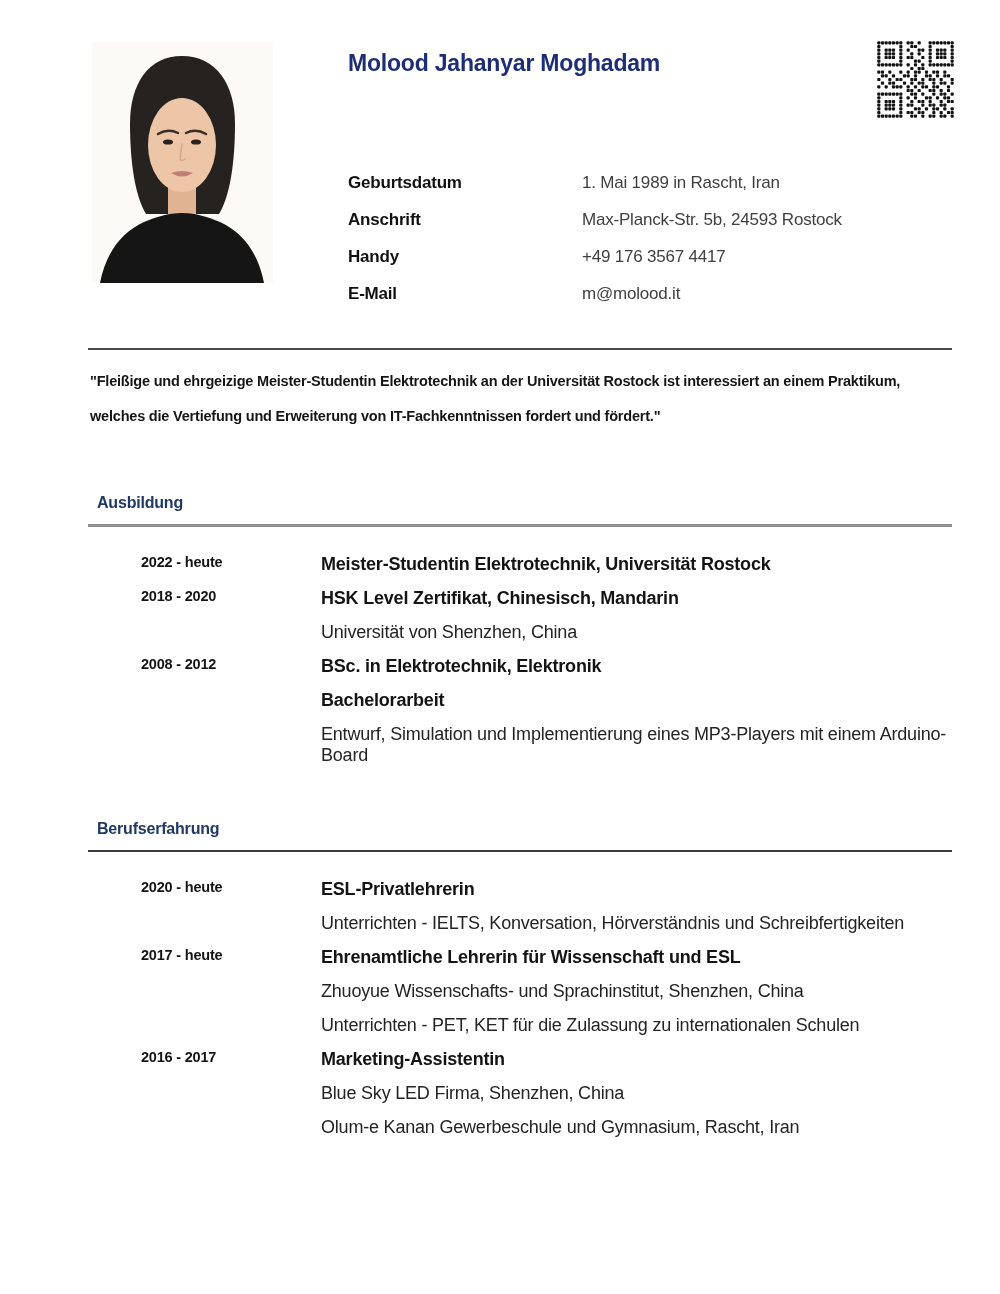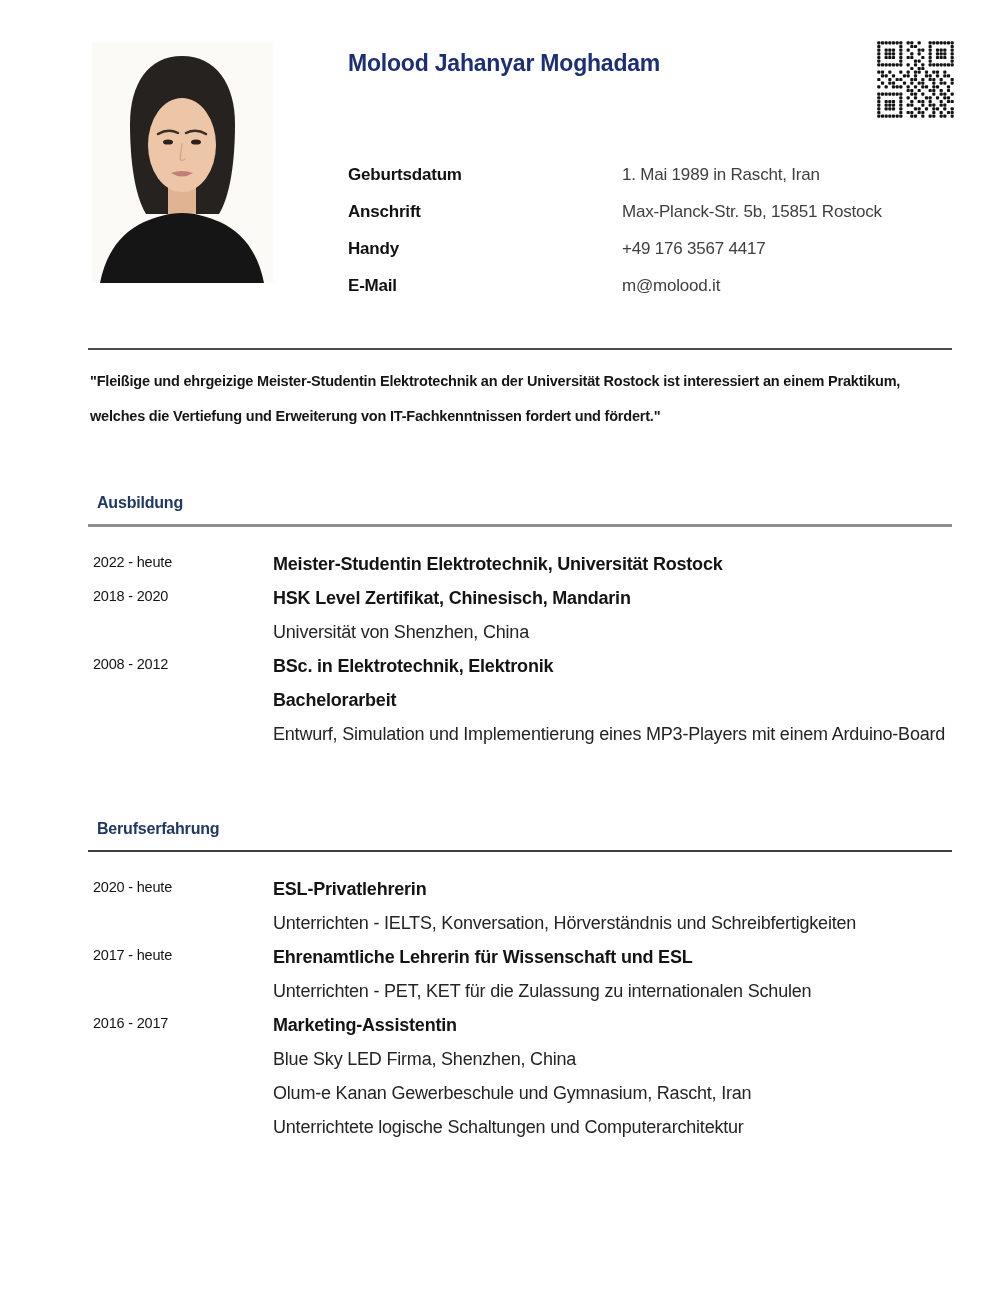--- a/index.html
+++ b/index.html
@@ -12,21 +12,21 @@
   
   .photo { position:absolute; left:92px; top:42px; width:181px; height:241px; }
   .photo svg { display:block; width:100%; height:100%; }
   .name {
     position:absolute; left:348px; top:50px; font-size:23px; line-height:26px;
     font-weight:bold; color:#1c2e75;
   }
   .qr { position:absolute; left:877px; top:41px; width:77px; height:77px; }
   .qr svg { display:block; width:100%; height:100%; fill:#131313; }
   .details { position:absolute; left:348px; top:156px; }
-  .drow { display:flex; height:37px; align-items:center;gap:40px; }
+  .drow { display:flex; height:37px; align-items:flex-end; }
   .dlabel { width:234px; font-weight:bold; font-size:17px; color:#111; }
   .dvalue { font-size:17px; color:#404040; }
   
   .sec { position:absolute; left:88px; width:864px; }
   #sec-offer { top:338px; }
   #sec-edu   { top:492px; }
   #sec-exp   { top:818px; }
   .sec-head {
     color:#1f3864; font-weight:bold; font-size:16px; line-height:22px;
     padding-left:9px;
@@ -35,21 +35,21 @@
   #sec-offer .rule { border-top:2px solid #4a4a4a; }
   #sec-edu   .rule { border-top:3px solid #8f8f8f; }
   #sec-exp   .rule { border-top:2px solid #3f3f3f; }
   .quote {
     font-weight:bold; font-size:14.5px; line-height:22px; height:35px;
     padding-left:2px; color:#161616;
   }
   .quote.first { margin-top:20px; }
   .rows { margin-top:27px; }
   .row { display:flex; height:34px; align-items:flex-start; }
-  .date { width:185px; flex:0 0 185px; padding-left:5px; font-weight:normal; font-size:14.5px; color:#141414; }
+  .date { width:185px; flex:0 0 185px; padding-left:5px; font-weight:bold; font-size:14.5px; color:#141414;margin-left:48px; }
   .txt { font-size:18px; color:#242424; }
   .txt.b { font-weight:bold; color:#141414; }
 </style>
 </head>
 <body>
 
 <div class="page">
 
   <div class="photo">
     <svg viewBox="0 0 181 241" xmlns="http://www.w3.org/2000/svg">
@@ -309,21 +309,21 @@
       </svg>
   </div>
 
   <div class="details">
     <div class="drow">
       <span class="dlabel">Geburtsdatum</span>
       <span class="dvalue">1. Mai 1989 in Rascht, Iran</span>
     </div>
     <div class="drow">
       <span class="dlabel">Anschrift</span>
-      <span class="dvalue">Max-Planck-Str. 5b, 15851 Rostock</span>
+      <span class="dvalue">Max-Planck-Str. 5b, 24593 Rostock</span>
     </div>
     <div class="drow">
       <span class="dlabel">Handy</span>
       <span class="dvalue">+49 176 3567 4417</span>
     </div>
     <div class="drow">
       <span class="dlabel">E-Mail</span>
       <span class="dvalue">m@molood.it</span>
     </div>
   </div>
@@ -376,34 +376,34 @@
       <div class="row">
         <span class="date"></span>
         <span class="txt">Unterrichten - IELTS, Konversation, Hörverständnis und Schreibfertigkeiten</span>
       </div>
       <div class="row">
         <span class="date">2017 - heute</span>
         <span class="txt b">Ehrenamtliche Lehrerin für Wissenschaft und ESL</span>
       </div>
       <div class="row">
         <span class="date"></span>
+        <span class="txt">Zhuoyue Wissenschafts- und Sprachinstitut, Shenzhen, China</span>
+      </div>
+      <div class="row">
+        <span class="date"></span>
         <span class="txt">Unterrichten - PET, KET für die Zulassung zu internationalen Schulen</span>
       </div>
       <div class="row">
         <span class="date">2016 - 2017</span>
         <span class="txt b">Marketing-Assistentin</span>
       </div>
       <div class="row">
         <span class="date"></span>
         <span class="txt">Blue Sky LED Firma, Shenzhen, China</span>
       </div>
       <div class="row">
         <span class="date"></span>
         <span class="txt">Olum-e Kanan Gewerbeschule und Gymnasium, Rascht, Iran</span>
       </div>
-      <div class="row">
-        <span class="date"></span>
-        <span class="txt">Unterrichtete logische Schaltungen und Computerarchitektur</span>
-      </div>
     </div>
   </section>
 
 </div>
 
 </body></html>

